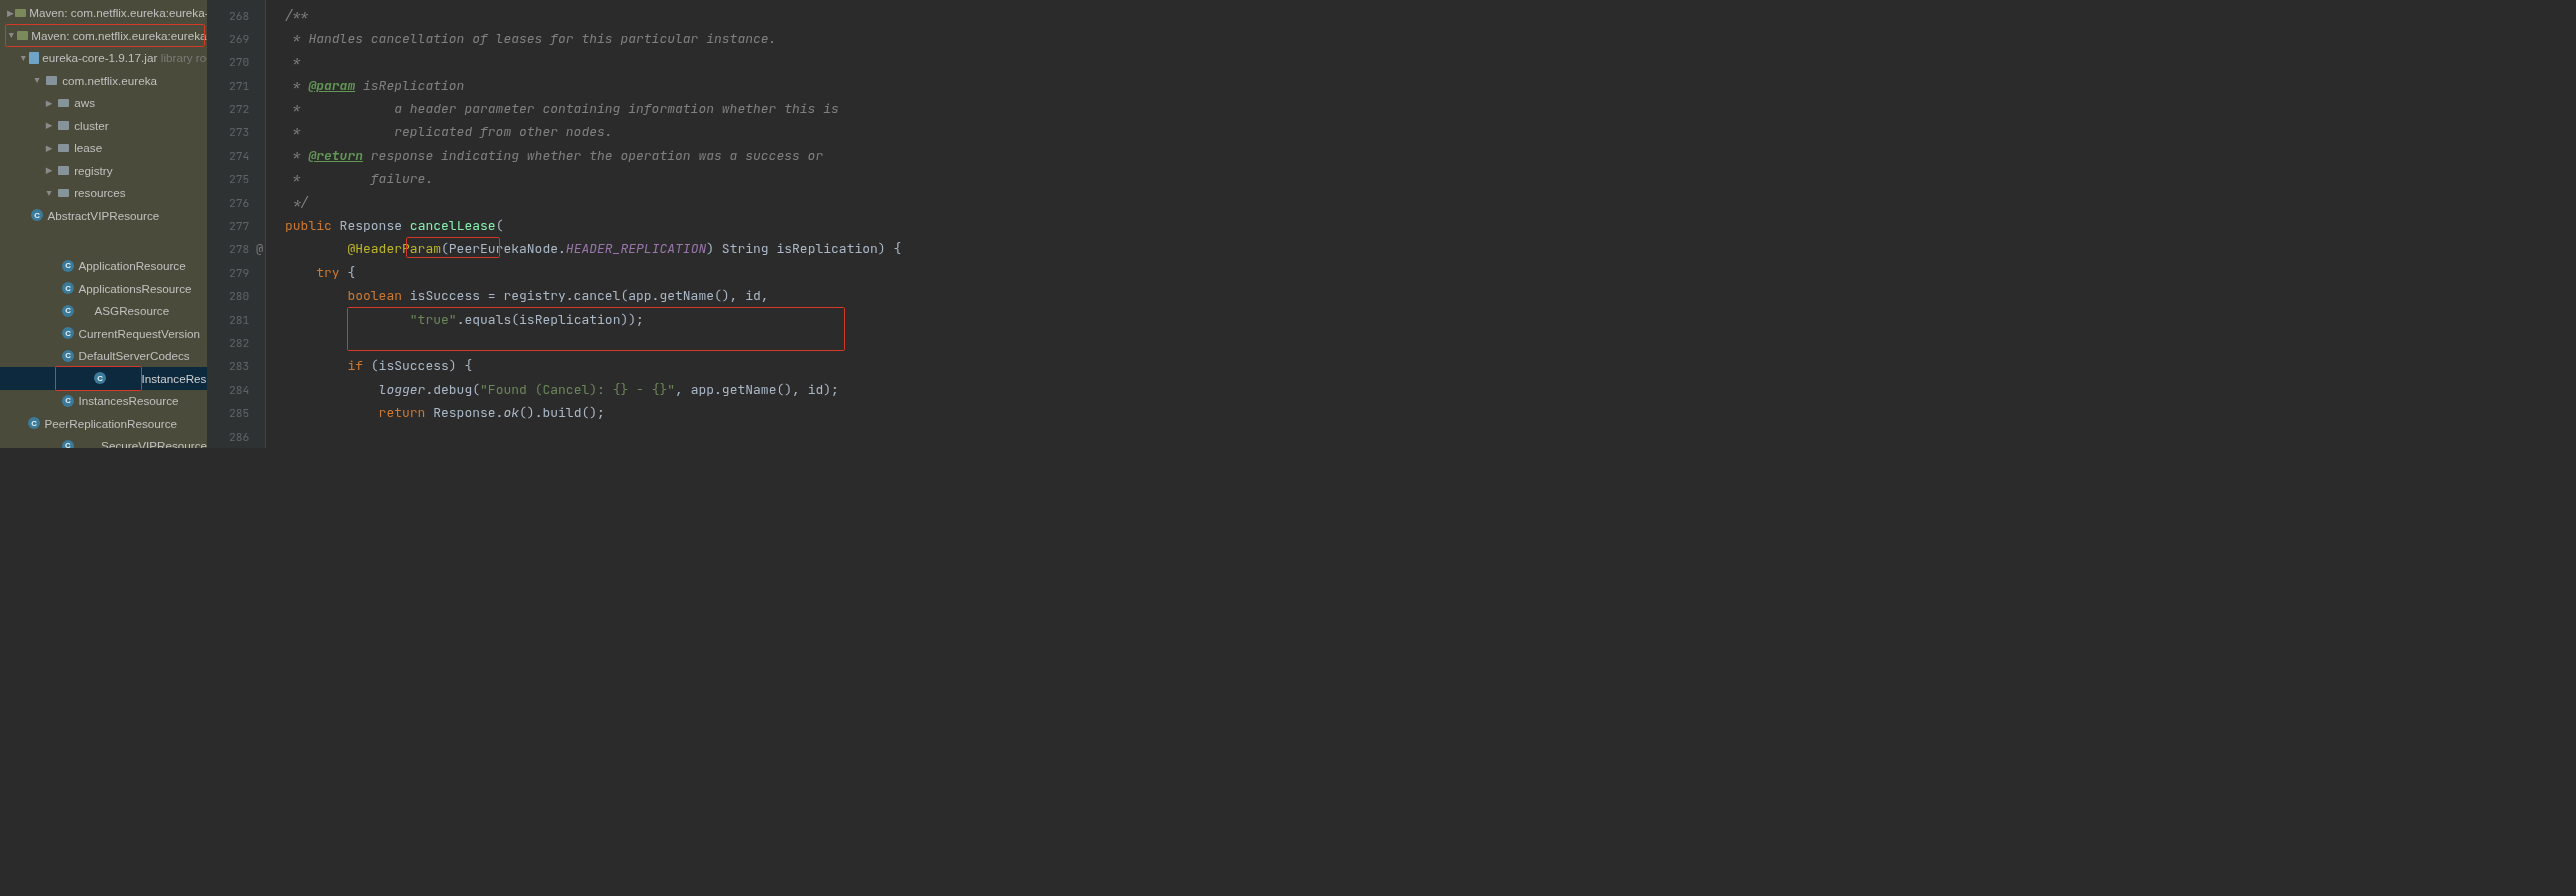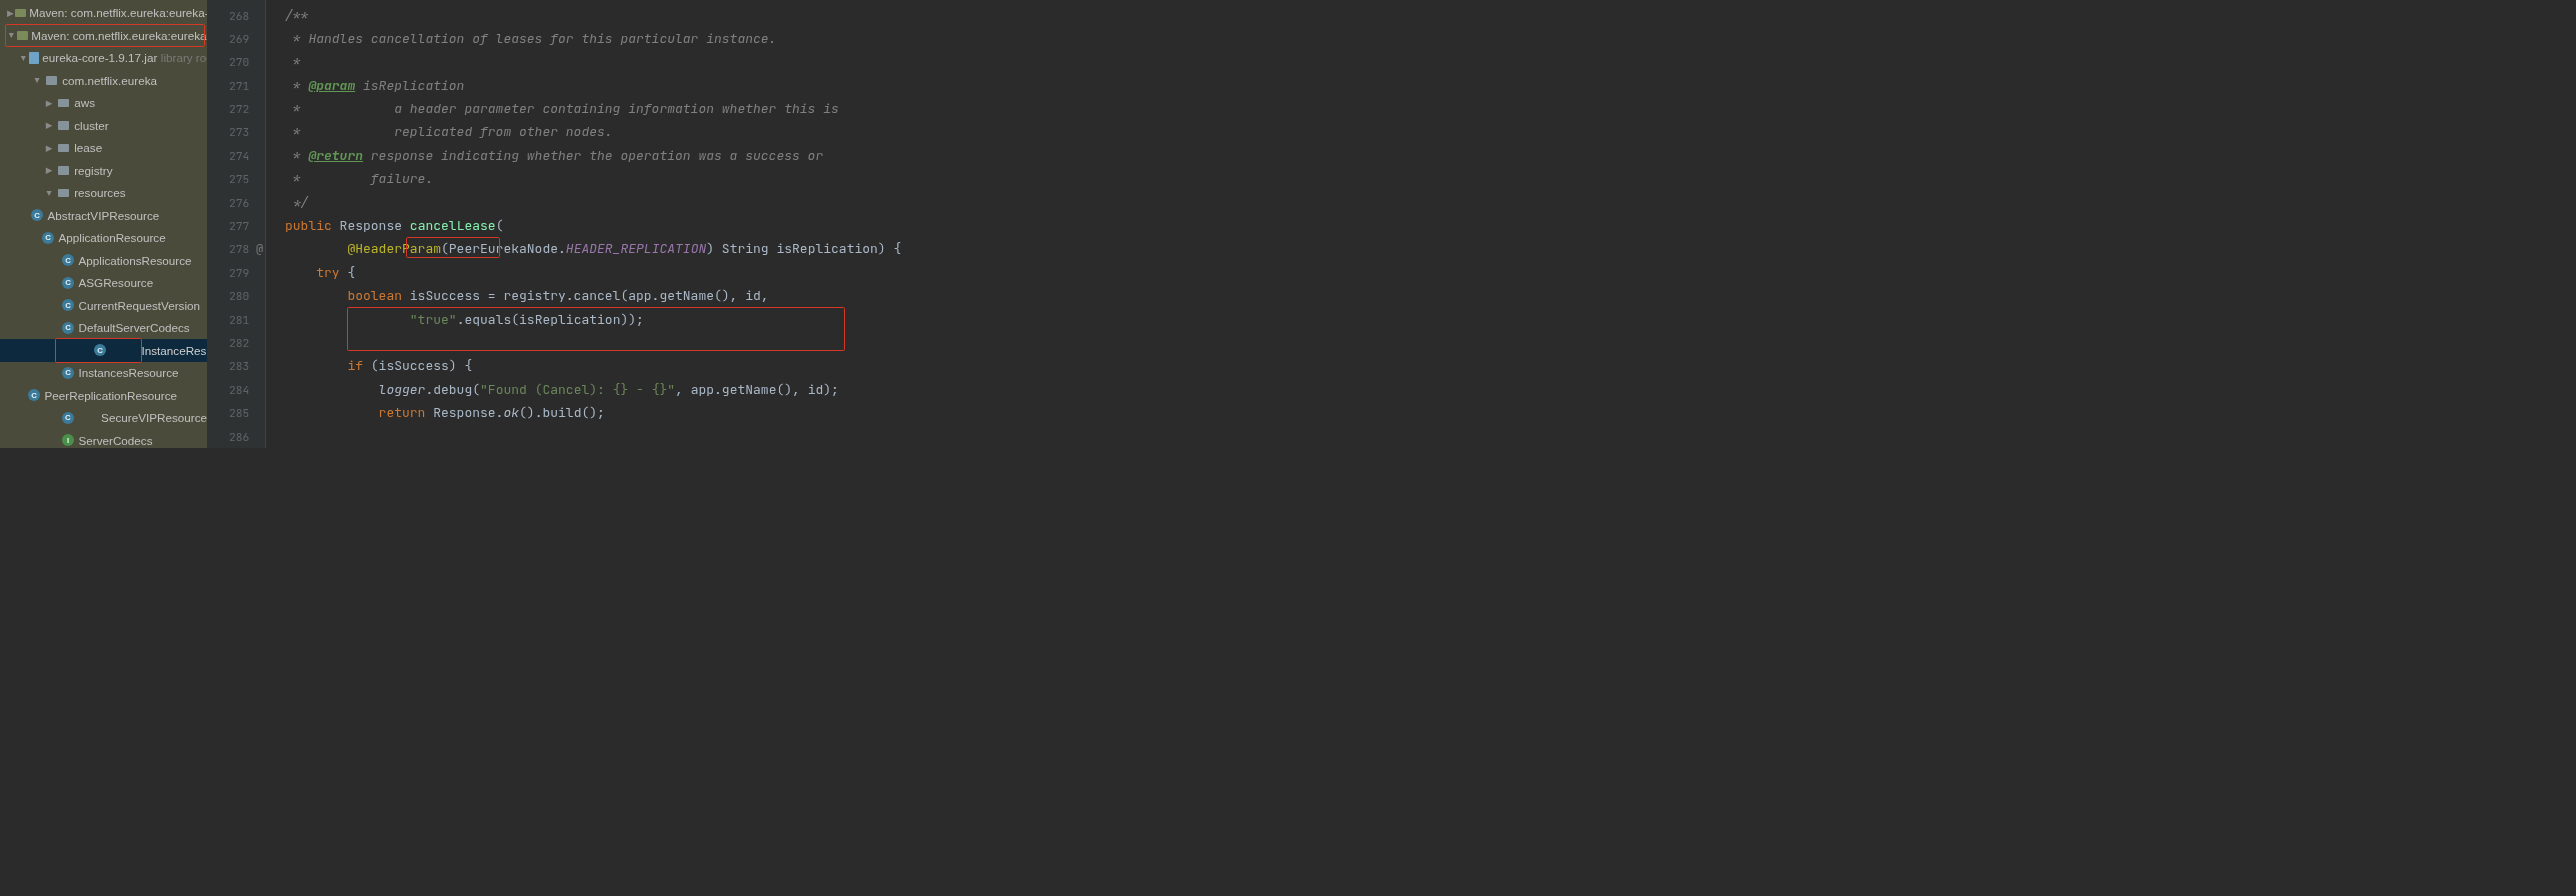--- a/index.html
+++ b/index.html
@@ -174,29 +174,29 @@
     <div class="tree-row" style="padding-left:43px;">
       <span class="arrow">▼</span>
       <span class="icon folder-icon"></span>
       <span class="label">resources</span>
     </div>
 
     <div class="tree-row" style="padding-left:30px;">
       <span class="icon class-icon"></span>
       <span class="label">AbstractVIPResource</span>
     </div>
-    <div class="tree-row" style="padding-left:41px;">
+    <div class="tree-row" style="padding-left:61px;margin-top:28px;">
       <span class="icon class-icon"></span>
       <span class="label">ApplicationResource</span>
     </div>
     <div class="tree-row" style="padding-left:61px;">
       <span class="icon class-icon"></span>
       <span class="label">ApplicationsResource</span>
     </div>
-    <div class="tree-row" style="padding-left:61px;">
+    <div class="tree-row" style="padding-left:61px;gap:16px;">
       <span class="icon class-icon"></span>
       <span class="label">ASGResource</span>
     </div>
     <div class="tree-row" style="padding-left:61px;">
       <span class="icon class-icon"></span>
       <span class="label">CurrentRequestVersion</span>
     </div>
     <div class="tree-row" style="padding-left:61px;">
       <span class="icon class-icon"></span>
       <span class="label">DefaultServerCodecs</span>

